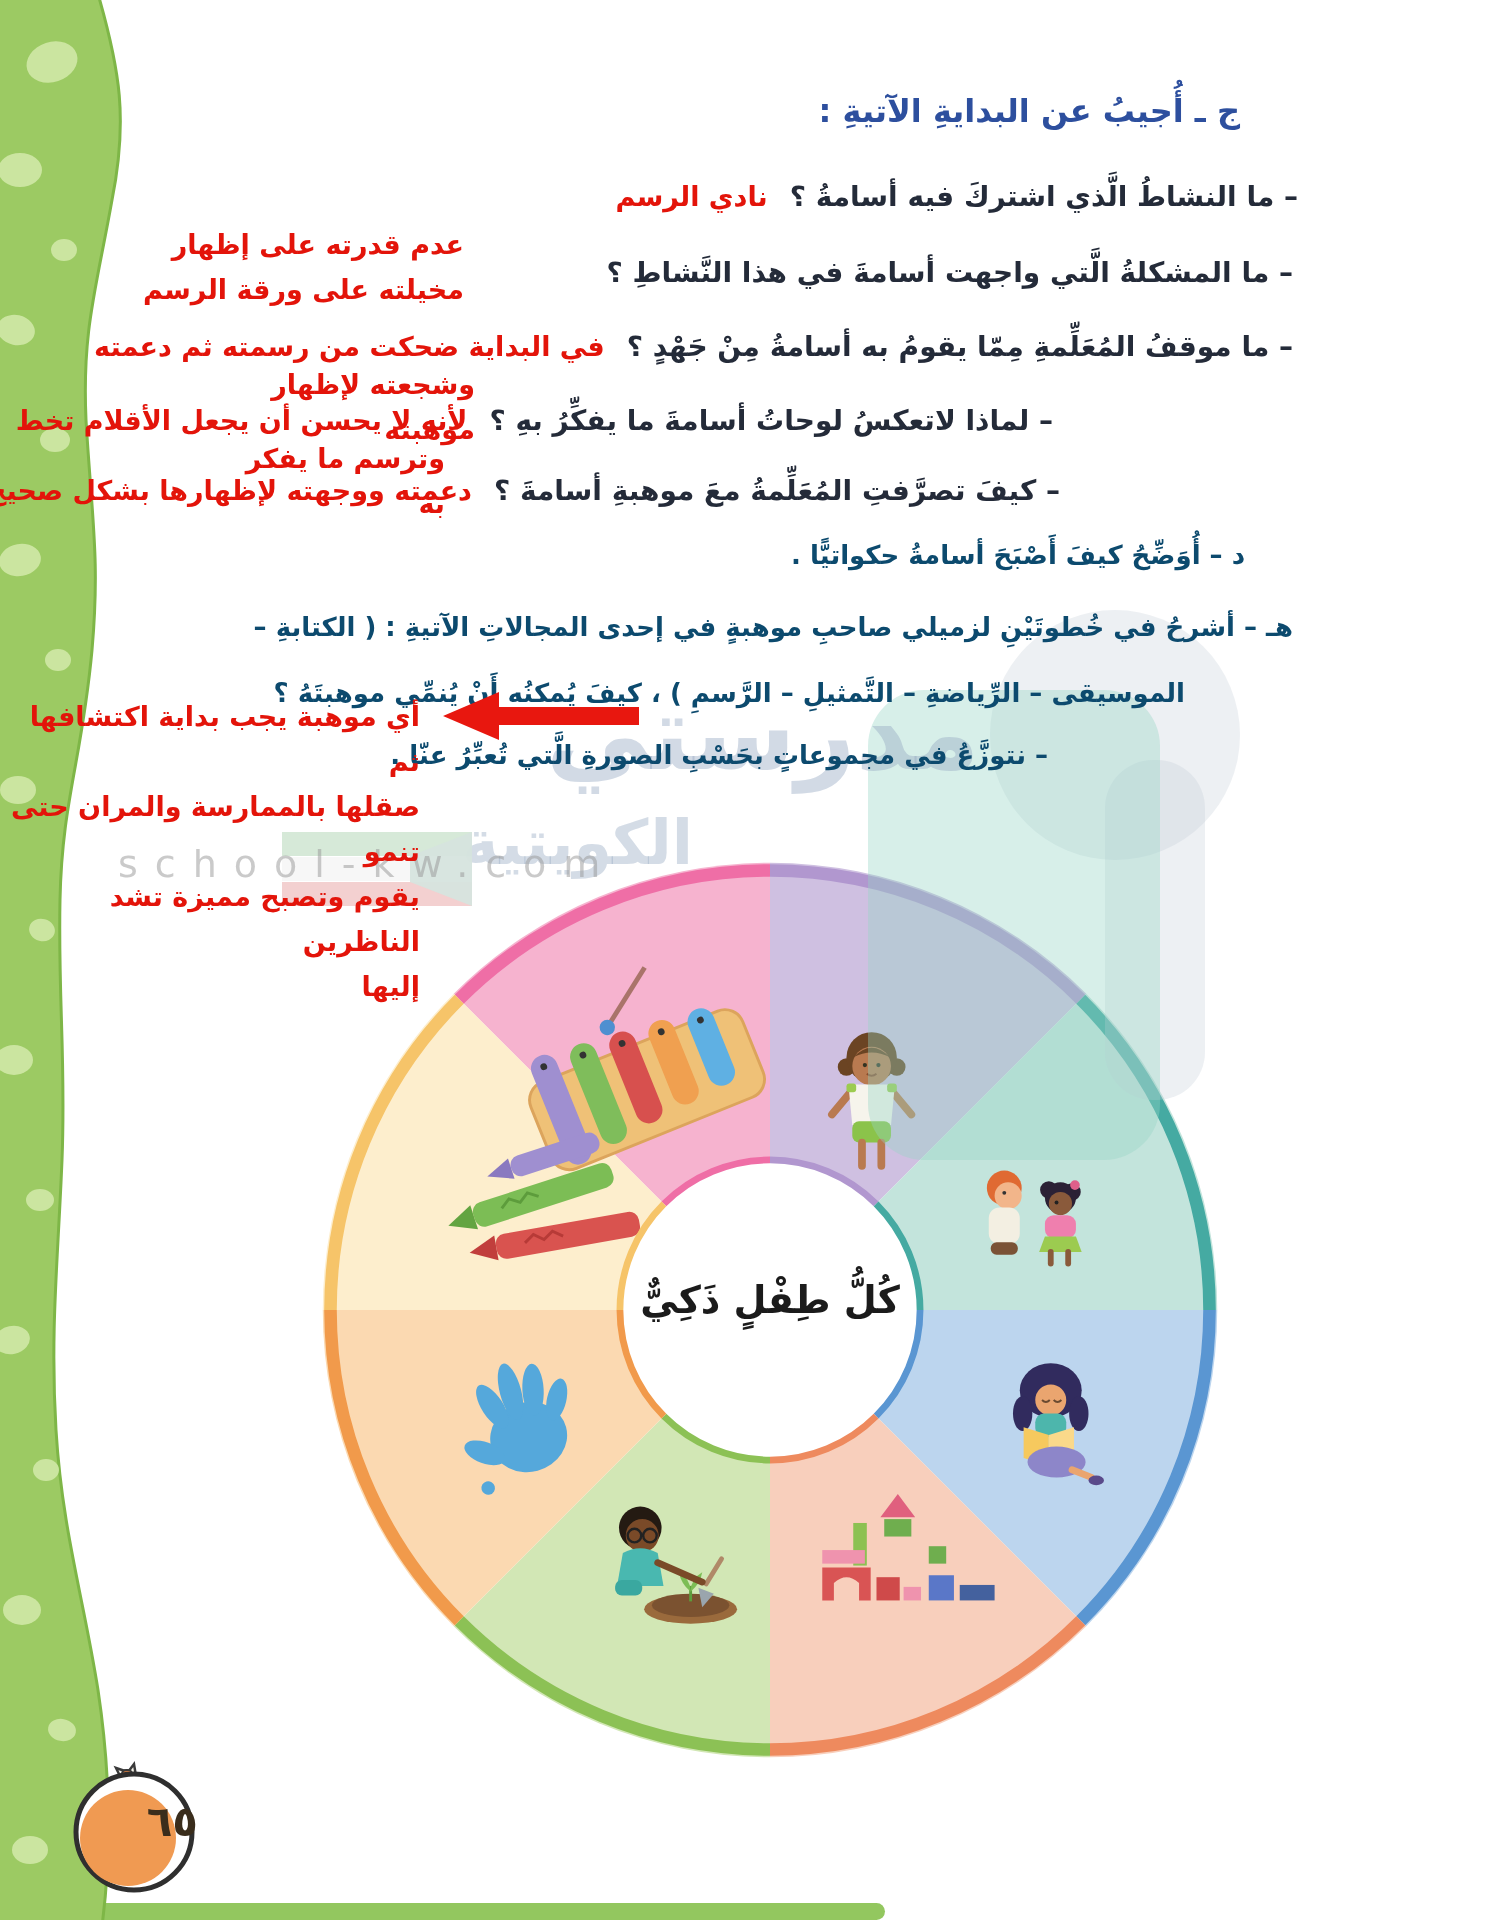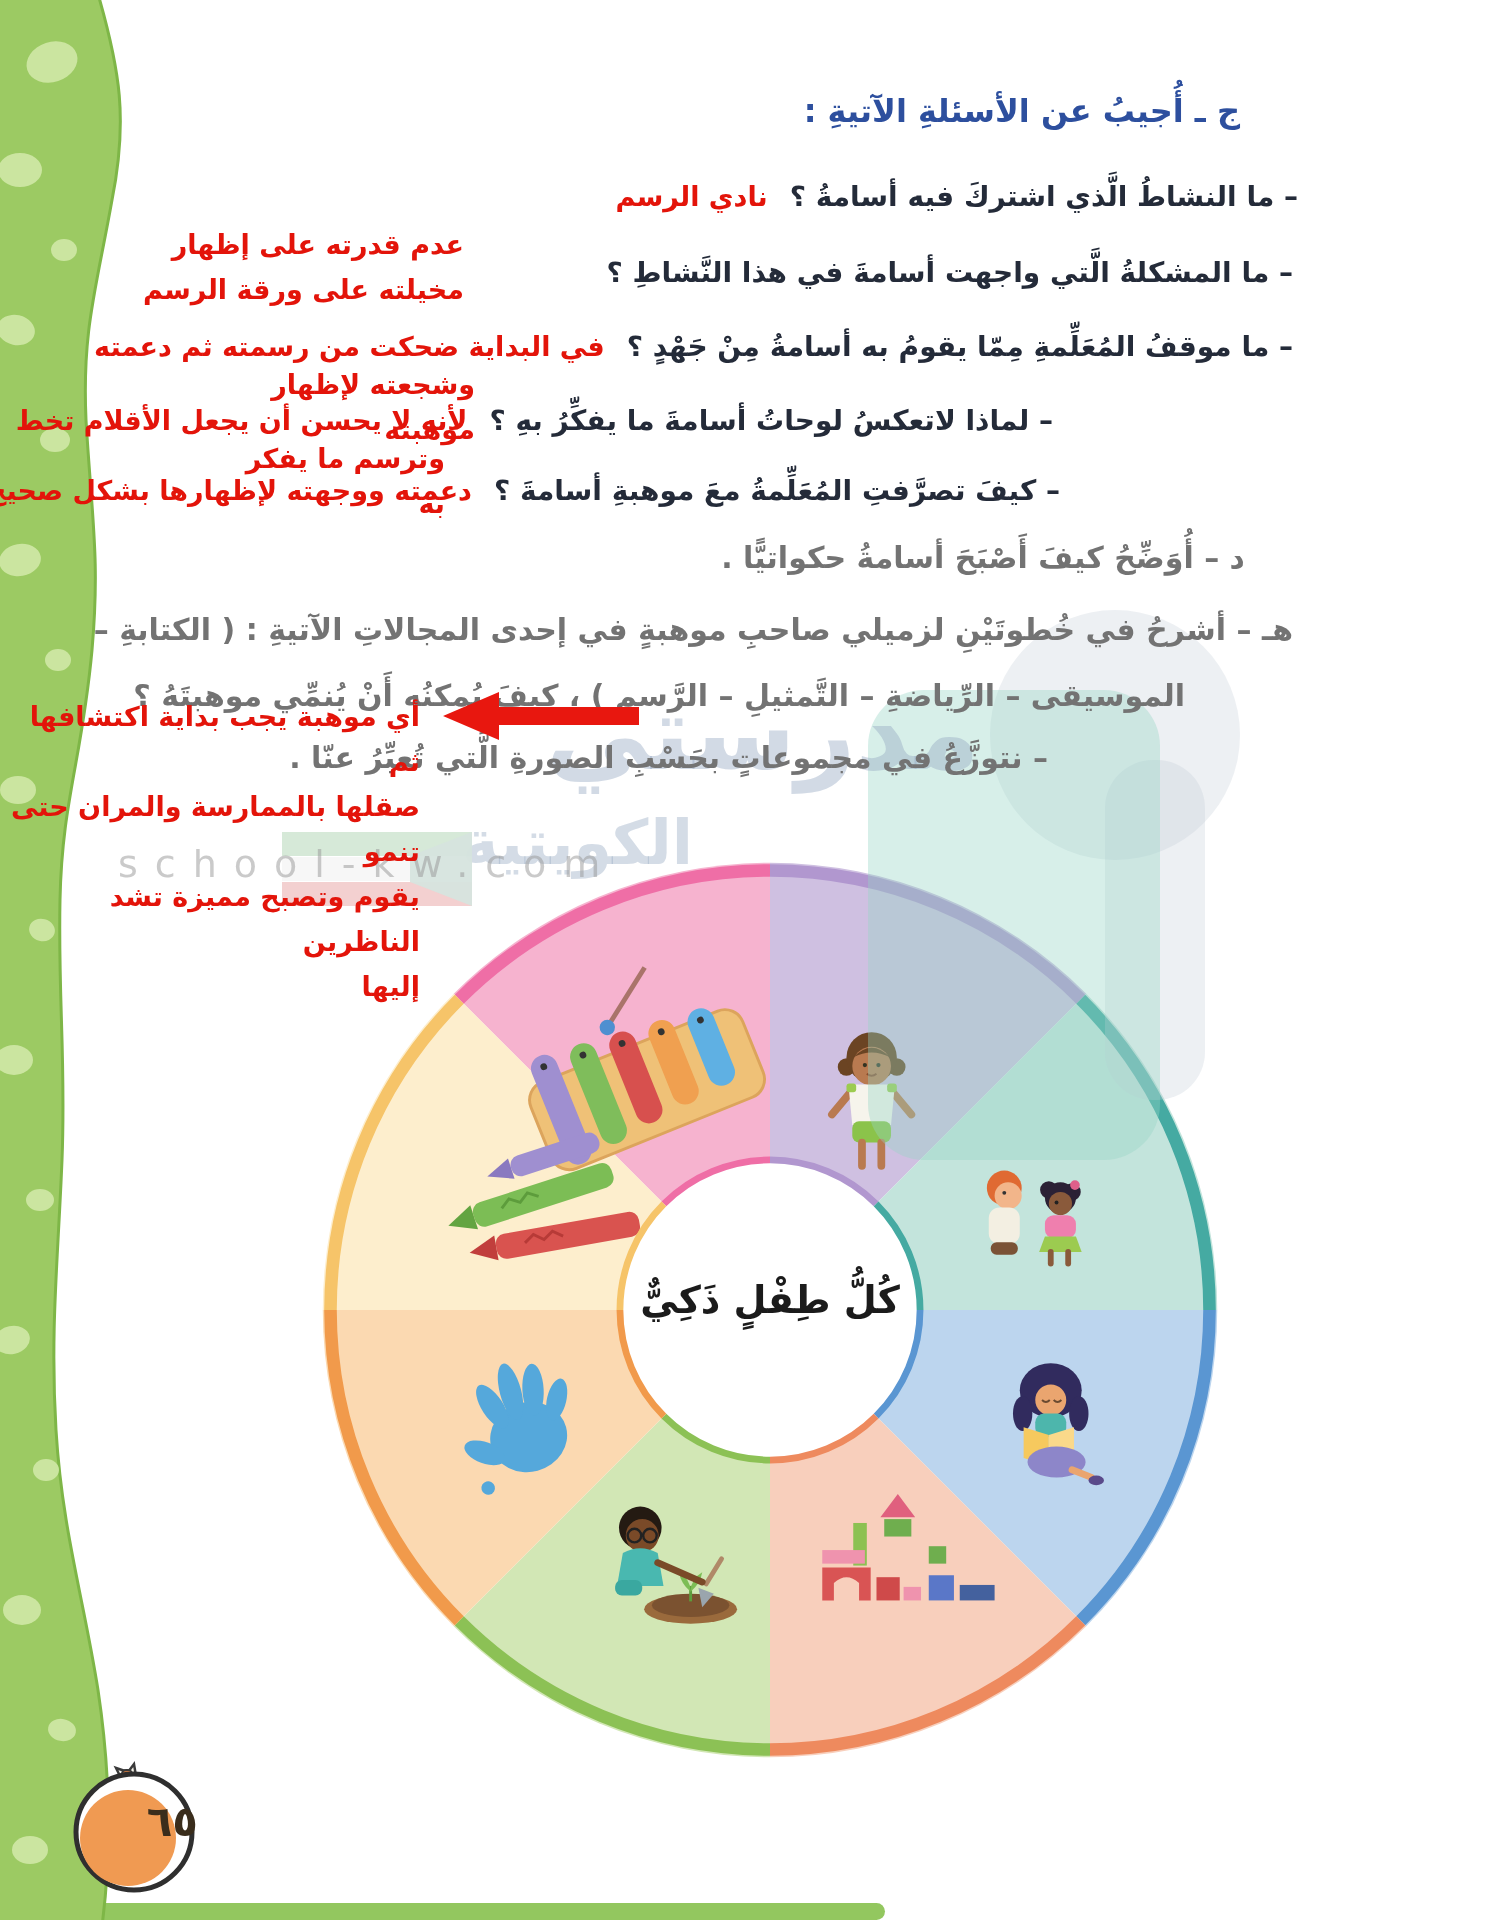--- a/index.html
+++ b/index.html
@@ -8,21 +8,21 @@
     overflow:hidden;font-family:"DejaVu Sans",sans-serif;
   }
   .abs{position:absolute;}
   
   .line{
     position:absolute;direction:rtl;white-space:nowrap;
     font-family:"DejaVu Sans",sans-serif;z-index:3;
   }
   .heading{font-size:32px;font-weight:bold;color:#2d4f9e;}
   .q{font-size:28px;font-weight:bold;color:#242b39;}
-  .blue{font-size:30px;font-weight:bold;color:#737373;}
+  .blue{font-size:26px;font-weight:bold;color:#0c4a6e;}
   .ans{font-size:27px;font-weight:bold;color:#e3140a;}
   .ans-block{
     position:absolute;direction:rtl;text-align:right;z-index:3;
     font-size:27px;font-weight:bold;color:#e3140a;line-height:45px;
     font-family:"DejaVu Sans",sans-serif;
   }
   .gap{display:inline-block;width:22px;}
   
   .wm{position:absolute;z-index:2;pointer-events:none;}
   .wm-brand{font-size:104px;font-weight:bold;color:rgba(148,168,192,0.42);direction:rtl;}
@@ -250,21 +250,21 @@
   <div class="wm wm-brand" style="left:560px;top:672px;width:420px;text-align:center;">مدرستي</div>
   <div class="wm wm-sub" style="left:462px;top:806px;width:260px;text-align:left;">الكويتية</div>
   <svg class="wm" style="left:282px;top:832px;" width="190" height="74" viewBox="0 0 190 74">
     <rect x="0" y="0" width="190" height="24" fill="rgba(187,218,190,0.60)"></rect>
     <rect x="0" y="25" width="190" height="24" fill="rgba(240,240,240,0.55)"></rect>
     <rect x="0" y="50" width="190" height="24" fill="rgba(236,183,183,0.65)"></rect>
     <polygon points="190,0 190,74 128,50 128,24" fill="rgba(214,228,222,0.95)"></polygon>
   </svg>
   <div class="wm wm-domain" style="left:118px;top:842px;">school-kw.com</div>
 
-  <div class="line heading" style="right:260px;top:92px;">ج ـ أُجيبُ عن الأسئلةِ الآتيةِ :</div>
+  <div class="line heading" style="right:260px;top:92px;">ج ـ أُجيبُ عن البدايةِ الآتيةِ :</div>
 
   <div class="line" style="right:202px;top:180px;">
     <span class="q">– ما النشاطُ الَّذي اشتركَ فيه أسامةُ ؟</span><span class="gap"></span><span class="ans">نادي الرسم</span>
   </div>
 
   <div class="line" style="right:207px;top:256px;">
     <span class="q">– ما المشكلةُ الَّتي واجهت أسامةَ في هذا النَّشاطِ ؟</span>
   </div>
   <div class="ans-block" style="left:128px;top:222px;width:336px;">
     <div>عدم قدرته على إظهار</div>

